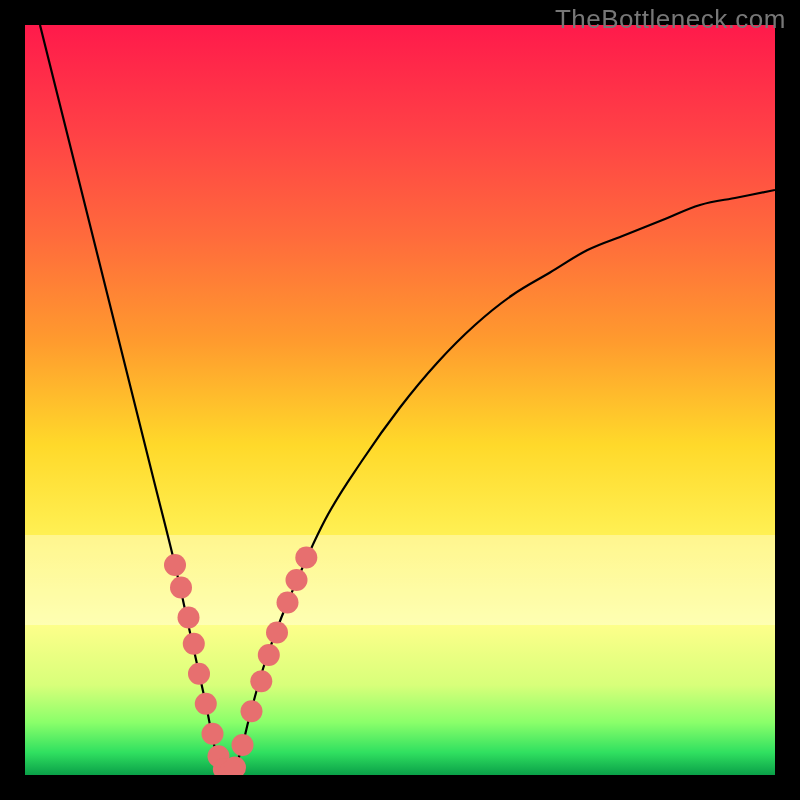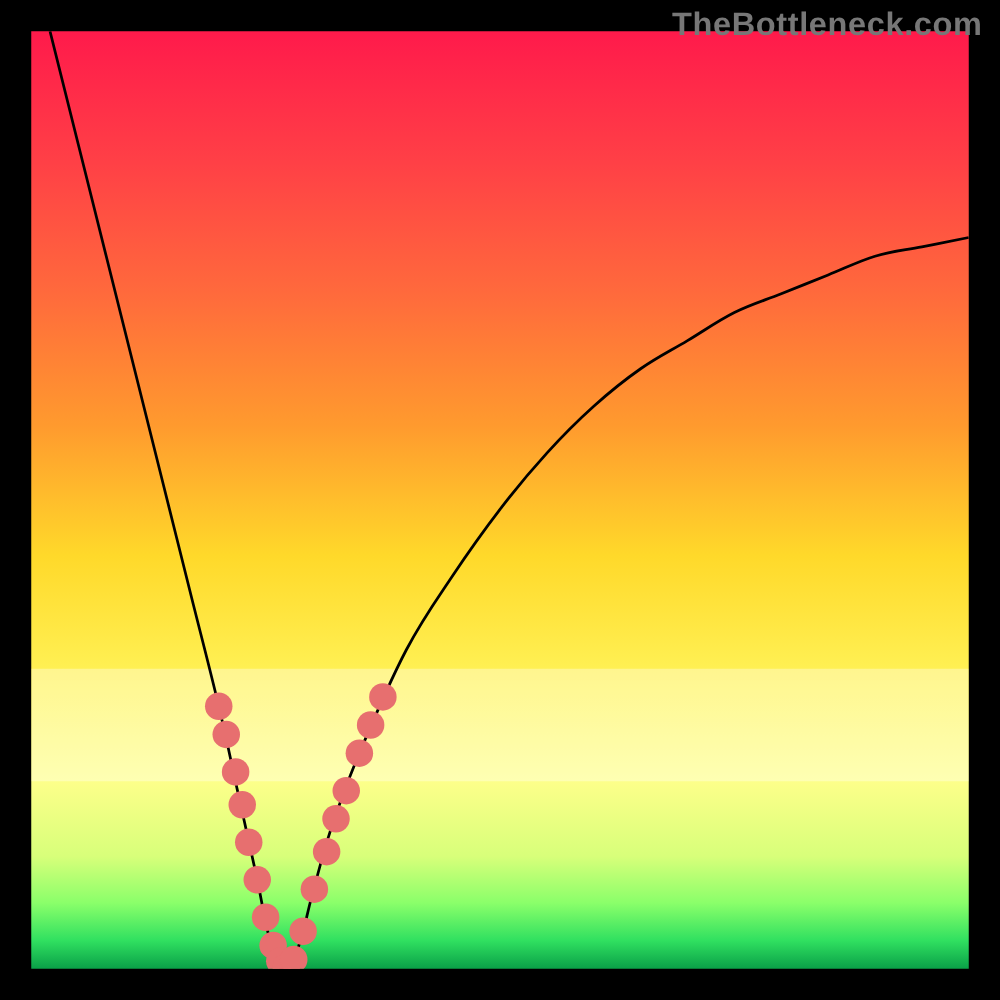--- a/index.html
+++ b/index.html
@@ -30,21 +30,21 @@
       #30e060 97%,
       #0aa048 100%
     );
   }
   .watermark {
     position: absolute;
     top: 4px;
     right: 14px;
     color: #777777;
     font-size: 26px;
-    font-weight: 700;
+    font-weight: 400;
     letter-spacing: 0.5px;
     z-index: 10;
   }
   svg.plot {
     position: absolute;
     left: 0;
     top: 0;
     width: 750px;
     height: 750px;
   }

